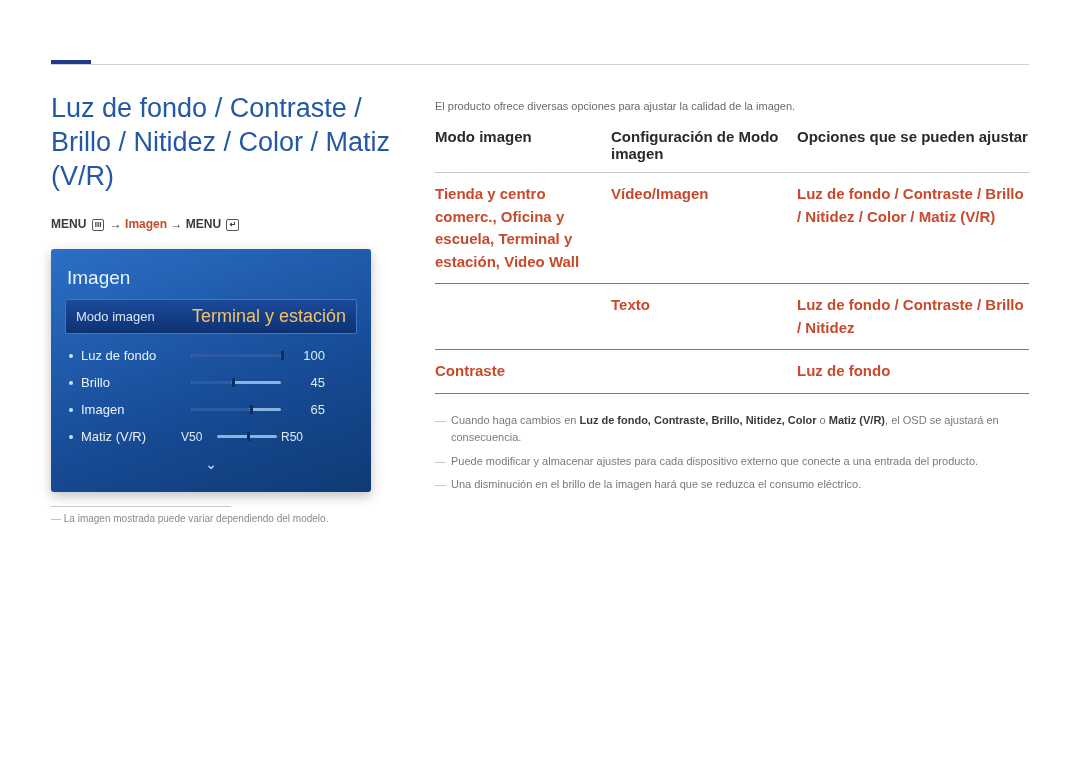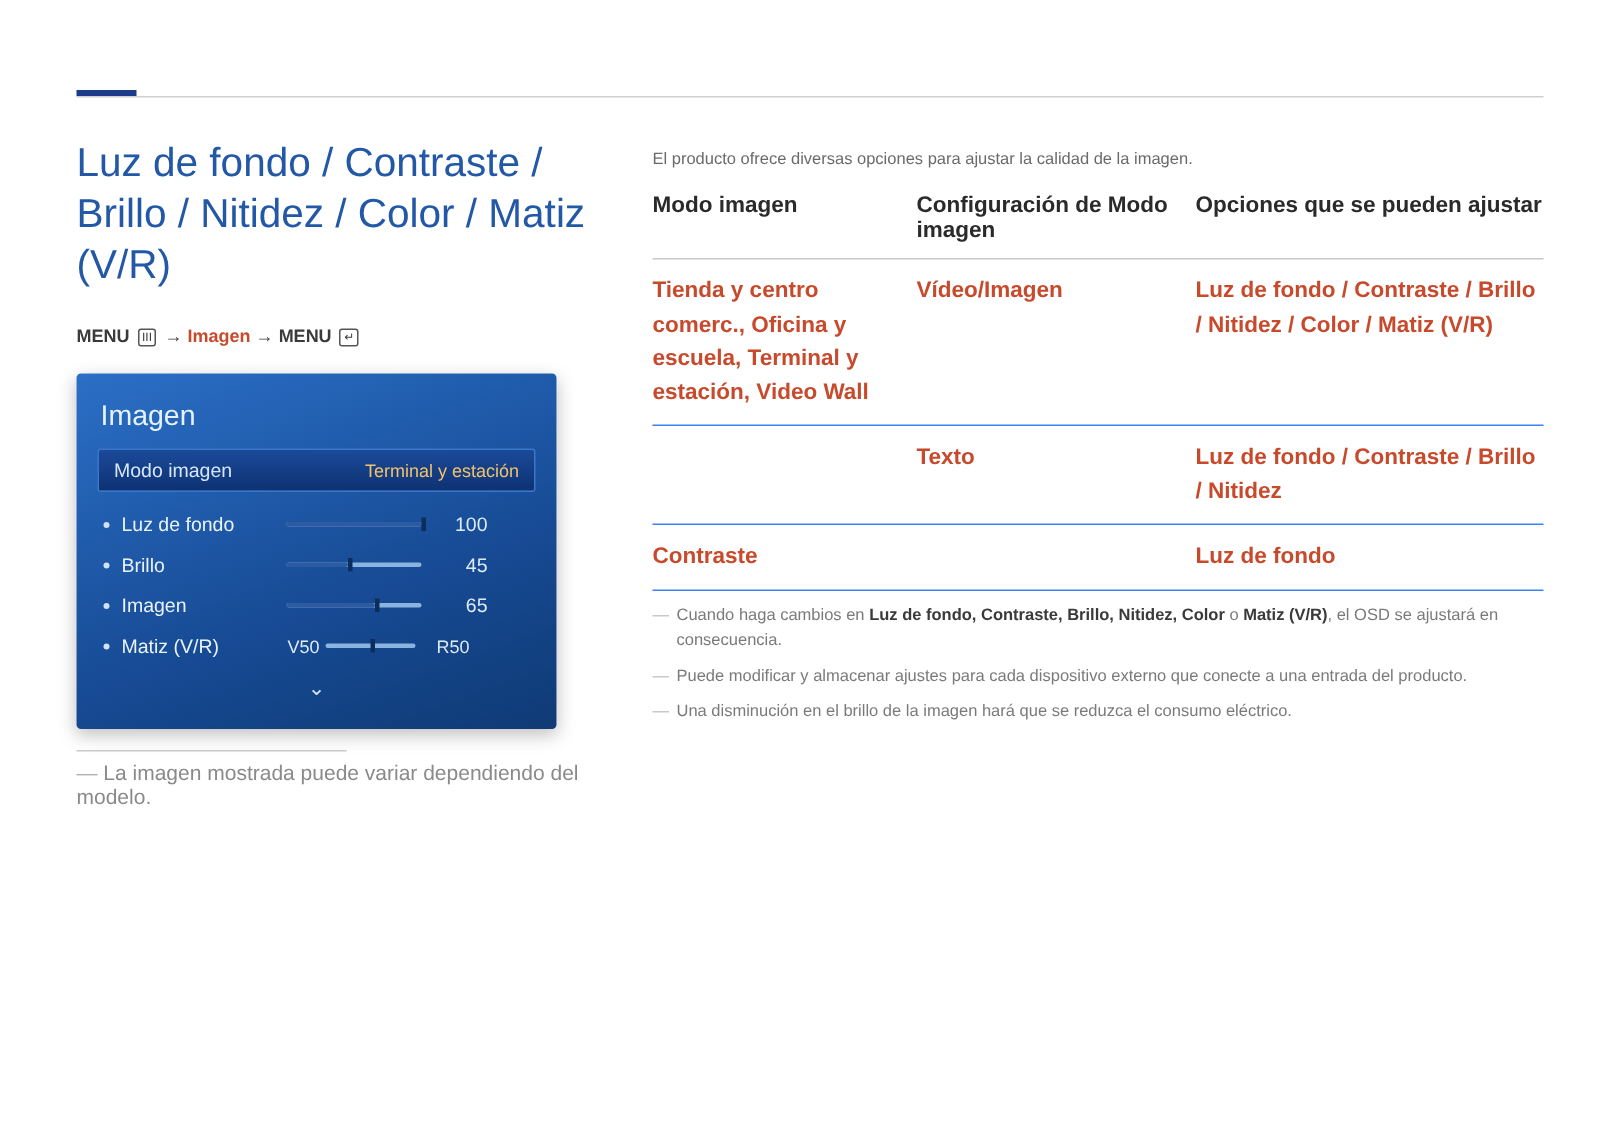--- a/index.html
+++ b/index.html
@@ -58,21 +58,21 @@
   .menupath .enter { font-weight: bold; }
   .glyph {
     display: inline-block;
     border: 1px solid #555;
     border-radius: 2px;
     padding: 0 2px;
     font-size: 8px;
     line-height: 10px;
     vertical-align: 1px;
     margin: 0 2px;
-    font-weight: normal;
+    font-weight: bold;
   }
   .osd {
     width: 320px;
     background: linear-gradient(160deg,#2b6fc6 0%,#174b95 60%,#0f3a75 100%);
     border-radius: 3px;
     padding: 14px 14px 20px 14px;
     color: #eaf2fb;
     box-shadow: 0 4px 12px rgba(0,0,0,0.25);
   }
   .osd-title {
@@ -85,21 +85,21 @@
     background: linear-gradient(180deg,#1b4a9a,#0d3272);
     border: 1px solid #3a76c9;
     border-radius: 2px;
     display: flex;
     justify-content: space-between;
     align-items: center;
     padding: 6px 10px;
     margin-bottom: 8px;
   }
   .osd-selrow .sel-left { color: #d6e7fb; font-size: 13px; }
-  .osd-selrow .sel-right { color: #f2c36b; font-size: 12px; }
+  .osd-selrow .sel-right { color: #f2c36b; font-size: 18px; }
   .osd-item {
     display: flex;
     align-items: center;
     padding: 6px 4px;
     font-size: 13px;
   }
   .osd-dot {
     width: 4px; height: 4px; background: #cfe2f7; border-radius: 50%;
     margin-right: 8px;
   }
@@ -125,21 +125,21 @@
     width: 36px; text-align: right; color: #dceaf9;
     font-size: 13px;
   }
   .osd-tint {
     display: flex;
     align-items: center;
     padding: 6px 4px;
     font-size: 13px;
   }
   .osd-tint .osd-label { flex: 0 0 100px; }
-  .osd-tint .tval { width: 32px; text-align: right; color: #dceaf9; font-size: 12px; }
+  .osd-tint .tval { width: 32px; text-align: left; color: #dceaf9; font-size: 12px; }
   .osd-tint .tslider {
     flex: 0 0 60px;
     height: 3px;
     background: #8ab3e0;
     border-radius: 2px;
     position: relative;
     margin: 0 4px;
   }
   .osd-tint .tslider .handle {
     position: absolute; top: -3px;
@@ -151,21 +151,21 @@
     font-size: 14px;
     padding-top: 6px;
   }
   .footrule {
     margin-top: 14px;
     width: 180px;
     border-top: 1px solid #c8c8c8;
   }
   .footnote {
     margin-top: 6px;
-    font-size: 14px;
+    font-size: 10px;
     color: #8a8a8a;
   }
   .footnote::before {
     content: "― ";
     color: #b0b0b0;
   }
   .intro {
     font-size: 11px;
     color: #6a6a6a;
     margin-bottom: 16px;
@@ -186,21 +186,21 @@
     display: flex;
     gap: 18px;
     padding: 10px 0;
     border-bottom: 1px solid #3b82f6;
     font-size: 15px;
     color: #c84a2c;
     line-height: 1.5;
   }
   .tblrow strong { font-weight: 700; }
   .notes {
-    margin-top: 8px;
+    margin-top: 18px;
     font-size: 11px;
     color: #7a7a7a;
     line-height: 1.6;
   }
   .notes .note {
     position: relative;
     padding-left: 16px;
     margin-bottom: 6px;
   }
   .notes .note::before {

